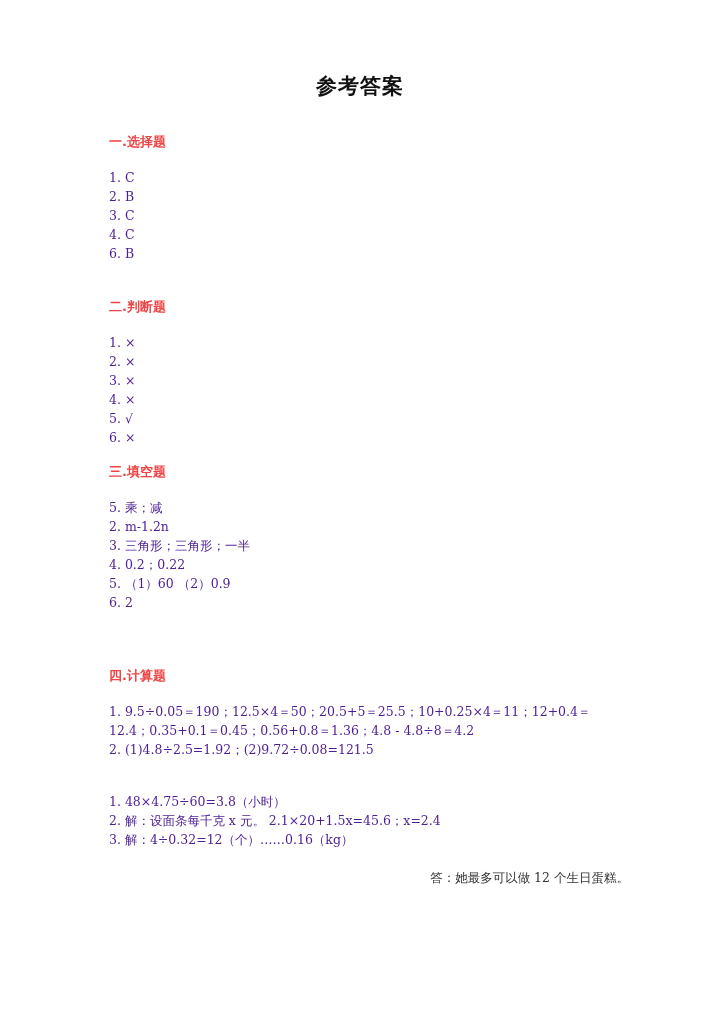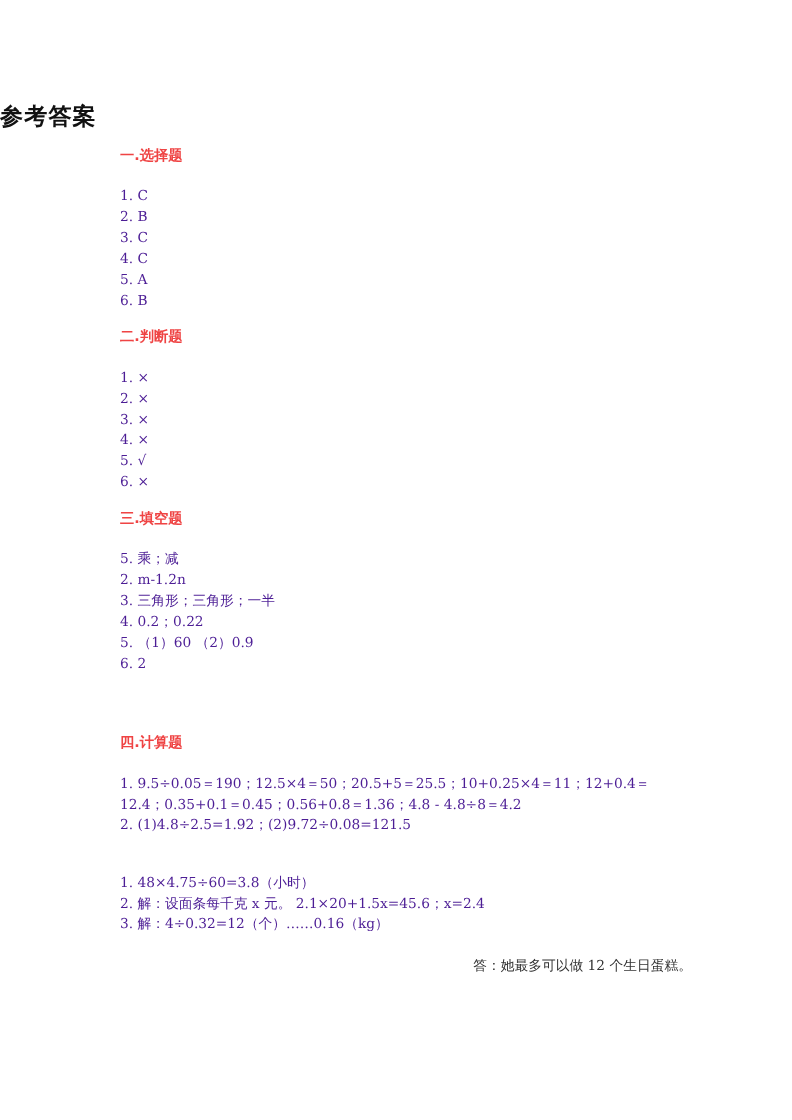--- a/index.html
+++ b/index.html
@@ -2,22 +2,22 @@
 <html><head>
 <meta charset="utf-8">
 <style>
   html, body { margin: 0; padding: 0; background: #ffffff; }
   body {
     width: 720px; height: 1018px; position: relative; overflow: hidden;
     font-family: "DejaVu Serif", "Liberation Serif", serif;
     color: #222222;
   }
   .page-title {
-    position: absolute; top: 92px; left: 0; width: 720px;
-    text-align: left; font-size: 21px; font-weight: bold;
+    position: absolute; top: 72px; left: 0; width: 720px;
+    text-align: center; font-size: 21px; font-weight: bold;
     font-family: "DejaVu Sans", "Liberation Sans", sans-serif;
     color: #111111; letter-spacing: 1px;
   }
   .section { position: absolute; left: 109px; width: 520px; }
   .section-heading {
     font-size: 13px; font-weight: bold; color: #ef4444;
     font-family: "DejaVu Sans", "Liberation Sans", sans-serif;
     height: 19px; line-height: 19px;
   }
   .item-list { margin-top: 17px; }
@@ -32,21 +32,20 @@
 
 <div class="page-title">参考答案</div>
 
 <div class="section" style="top:132px;">
   <div class="section-heading">一.选择题</div>
   <div class="item-list">
     <div class="item">1. C</div>
     <div class="item">2. B</div>
     <div class="item">3. C</div>
     <div class="item">4. C</div>
-    <div class="item">5. A</div>
     <div class="item">6. B</div>
   </div>
 </div>
 
 <div class="section" style="top:297px;">
   <div class="section-heading">二.判断题</div>
   <div class="item-list">
     <div class="item">1. ×</div>
     <div class="item">2. ×</div>
     <div class="item">3. ×</div>

